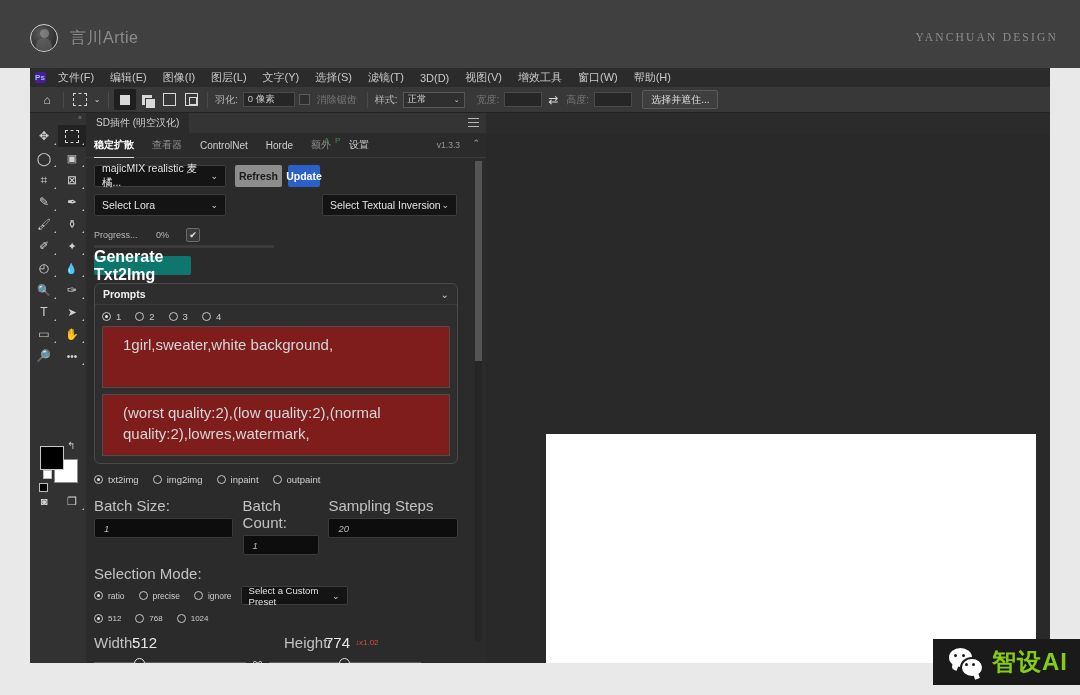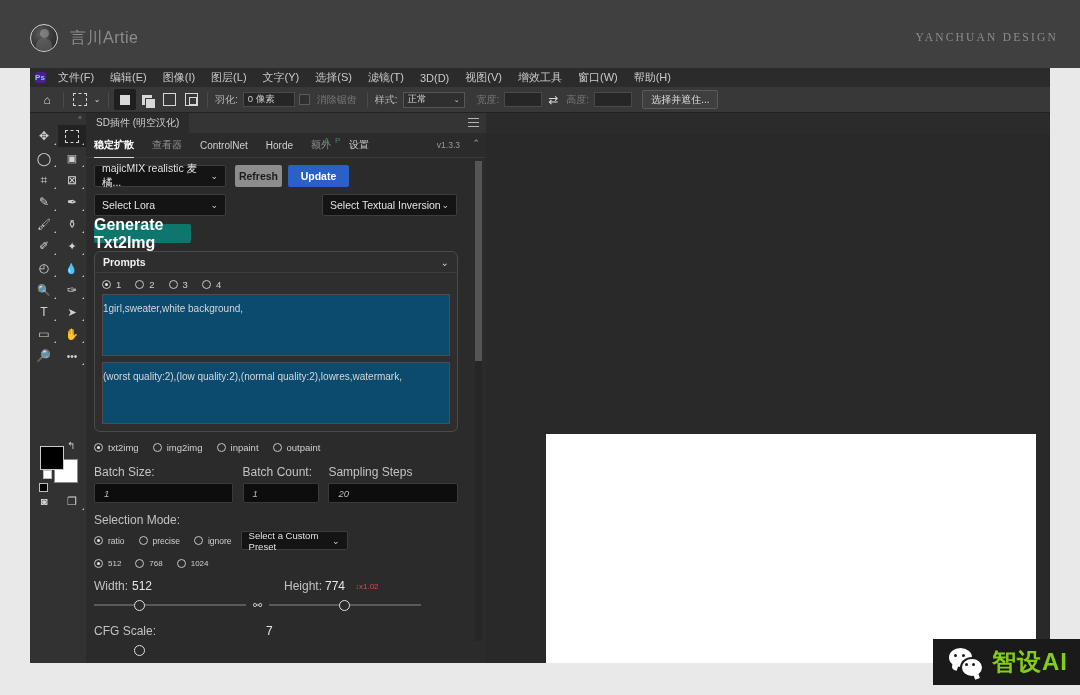--- a/index.html
+++ b/index.html
@@ -115,24 +115,24 @@
   .card{background:#2e2e2e;border:1px solid #4a4a4a;border-radius:6px;}
   .card-hd{height:20px;display:flex;align-items:center;justify-content:space-between;
      padding:0 8px;font-size:10.5px;color:#f0f0f0;font-weight:bold;border-bottom:1px solid #3d3d3d;}
   .card-hd .cv{font-weight:normal;font-size:10px;color:#c8c8c8;}
 
   .radio{width:9px;height:9px;border-radius:50%;border:1.4px solid #c6c6c6;box-sizing:border-box;
      display:flex;align-items:center;justify-content:center;}
   .radio.on:after{content:"";width:3.5px;height:3.5px;border-radius:50%;background:#e9e9e9;}
   .rlabel{font-size:9.5px;color:#cfcfcf;margin-left:5px;margin-right:14px;}
 
-  .ta{background:#0c4a6e;border:1px solid #4d4d4d;color:#d6d6d6;font-size:10px;
-     padding:7px 0;box-sizing:border-box;line-height:1.4;}
-
-  .fl{font-size:12px;color:#c2c2c2;margin-bottom:4px;}
+  .ta{background:#7f1d1d;border:1px solid #4d4d4d;color:#d6d6d6;font-size:15px;
+     padding:7px 20px;box-sizing:border-box;line-height:1.4;}
+
+  .fl{font-size:15px;color:#c2c2c2;margin-bottom:4px;}
   .fi{height:20px;background:#0d0d0d;border:1px solid #3a3a3a;color:#b9b9b9;font-size:9.5px;
      font-style:italic;display:flex;align-items:center;padding-left:9px;box-sizing:border-box;border-radius:2px;}
 
   .slider{position:relative;height:14px;}
   .slider .trk{position:absolute;left:0;right:0;top:6px;height:1.5px;background:#5a5a5a;}
   .slider .kn{position:absolute;top:2px;width:11px;height:11px;border-radius:50%;border:1.6px solid #e0e0e0;
      background:#2b2b2b;box-sizing:border-box;}
   .linkic{color:#d0d0d0;font-size:11px;}
 
   
@@ -302,34 +302,42 @@
           </div>
 
         <div class="sd-content">
 
           <div class="row" style="margin-top:8px;">
             <div class="sel-box" style="width:132px;">
               <span>majicMIX realistic 麦橘...</span>
               <span class="cv">⌄</span>
             </div>
             <div class="btn grey" style="width:47px;margin-left:9px;">Refresh</div>
-            <div class="btn blue" style="width:61px;margin-left:6px;">Update</div>
+            <div class="btn blue" style="width:32px;margin-left:6px;">Update</div>
           </div>
 
           <div class="row" style="margin-top:7px;">
             <div class="sel-box" style="width:132px;">
               <span>Select Lora</span>
               <span class="cv">⌄</span>
             </div>
             <div class="sel-box" style="width:135px;margin-left:96px;">
               <span>Select Textual Inversion</span>
               <span class="cv">⌄</span>
             </div>
           </div>
 
+          <div style="margin-top:12px;">
+            <div class="row">
+              <div class="prog-label" style="width:62px;">Progress...</div>
+              <div class="prog-label" style="width:30px;">0%</div>
+              <div class="chk">✔</div>
+            </div>
+            <div class="prog-track"></div>
+          </div>
 
           <div class="btn red" style="width:97px;margin-top:8px;height:19px;">Generate Txt2Img</div>
 
           <div class="card" style="width:362px;margin-top:8px;">
             <div class="card-hd">
               <span>Prompts</span>
               <span class="cv">⌄</span>
             </div>
             <div class="row" style="padding:6px 0 4px 7px;">
               <span class="radio on"></span>

